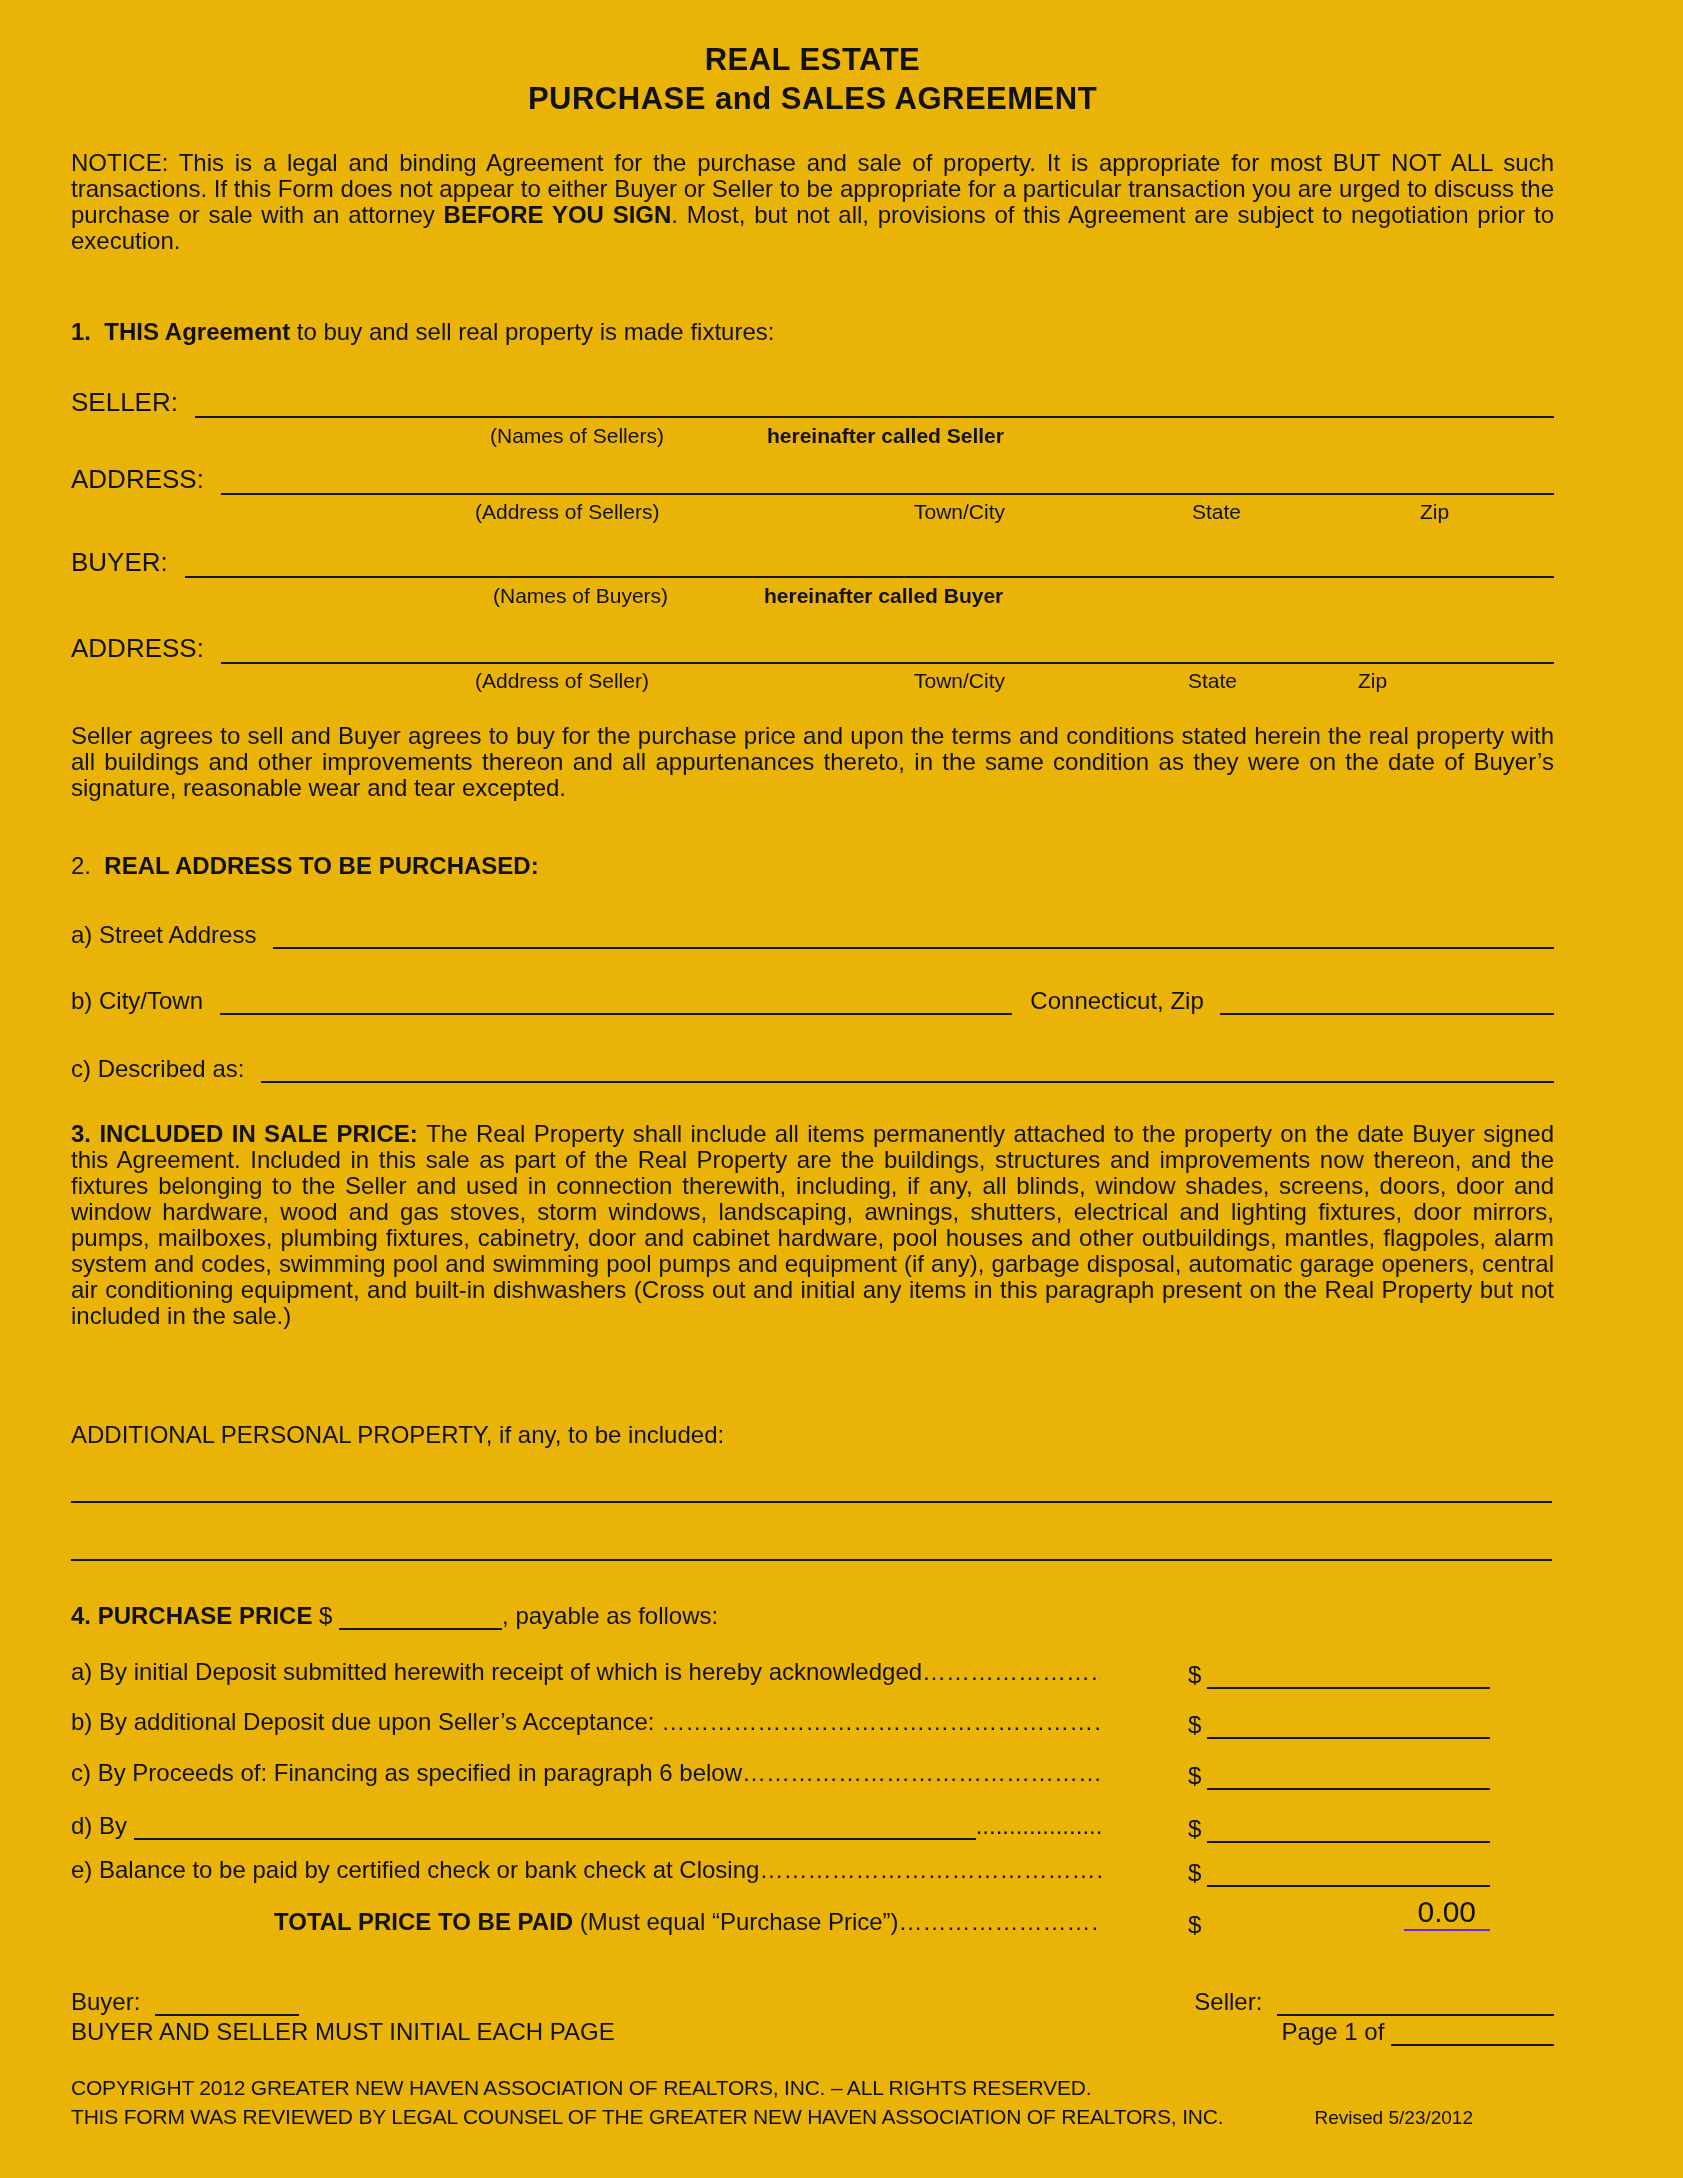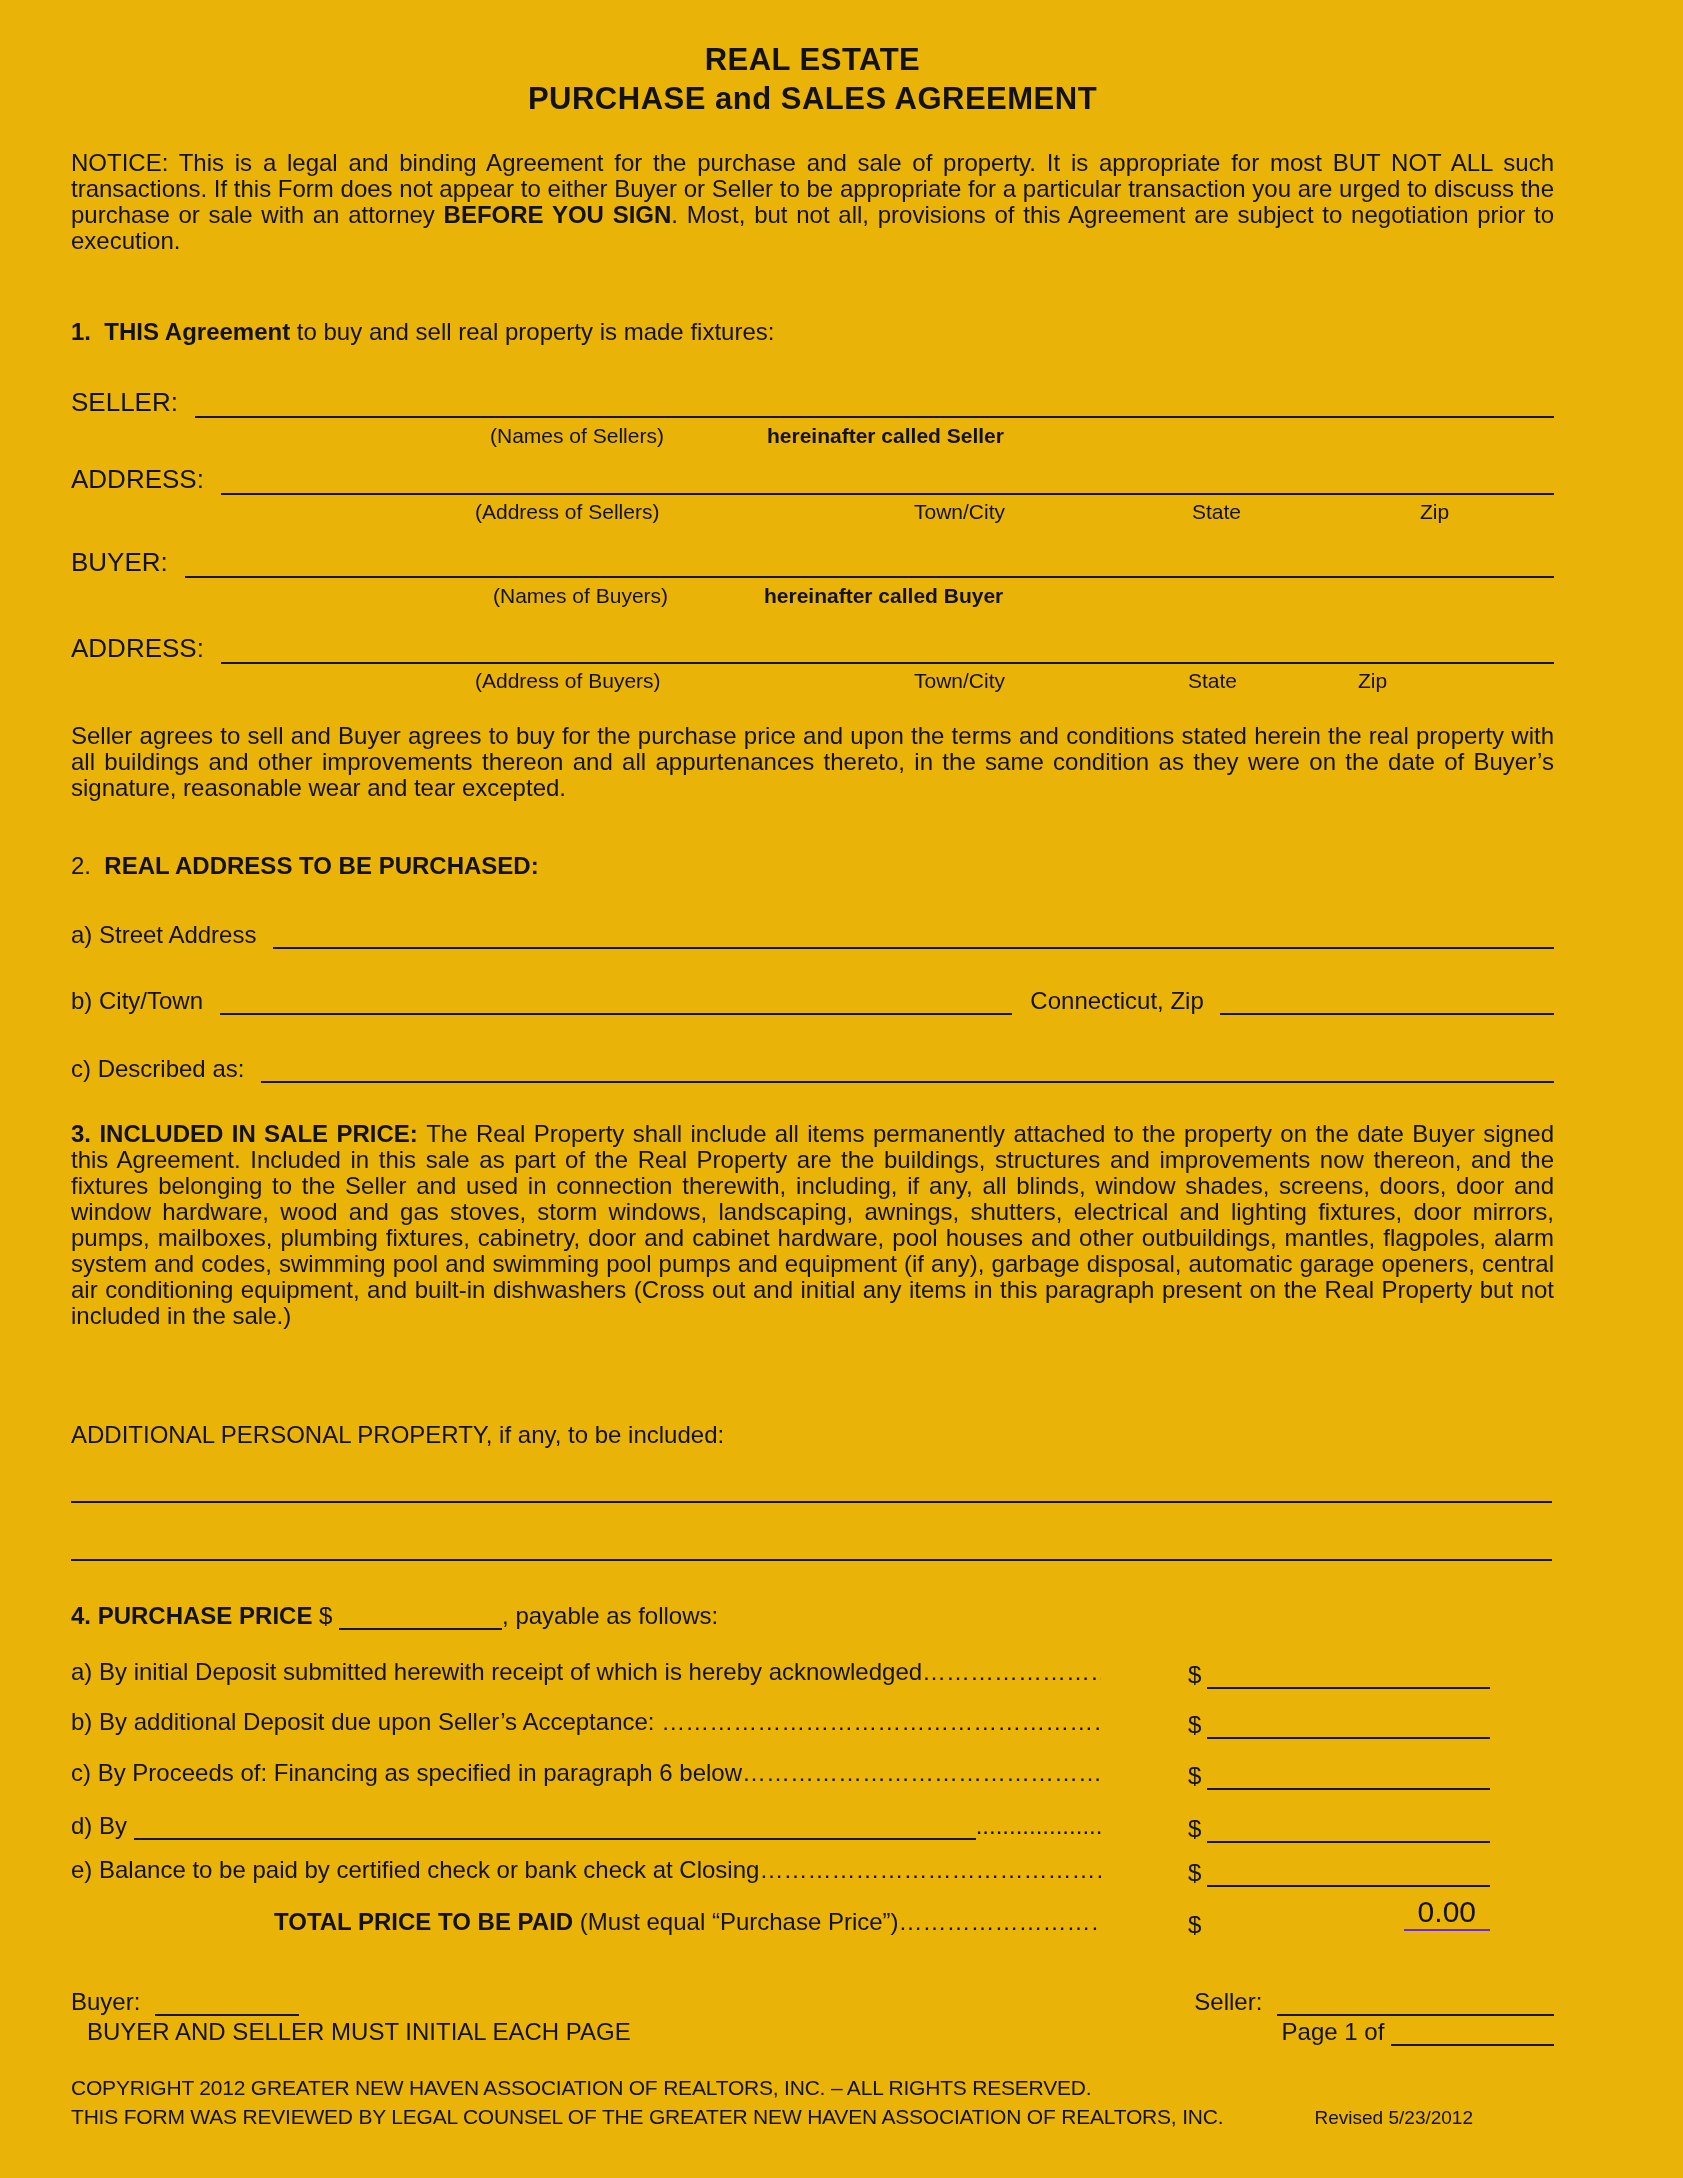--- a/index.html
+++ b/index.html
@@ -89,21 +89,21 @@
   <div class="sub-row" style="top:584px;">
     <span style="left:422px;">(Names of Buyers)</span>
     <span class="sub-bold" style="left:693px;">hereinafter called Buyer</span>
   </div>
 
   <div class="abs field-row" style="top:632px;">
     <span class="lbl">ADDRESS: </span>
     <span class="line"></span>
   </div>
   <div class="sub-row" style="top:669px;">
-    <span style="left:404px;">(Address of Buyers)</span>
+    <span style="left:404px;">(Address of Seller)</span>
     <span style="left:843px;">Town/City</span>
     <span style="left:1117px;">State</span>
     <span style="left:1287px;">Zip</span>
   </div>
 
   <div class="abs para" style="top:723px;height:100px;">Seller agrees to sell and Buyer agrees to buy for the purchase price and upon the terms and conditions stated herein the real property with all buildings and other improvements thereon and all appurtenances thereto, in the same condition as they were on the date of Buyer’s signature, reasonable wear and tear excepted.</div>
 
   <div class="abs heading-line" style="top:851px;"><span class="pre">2.  </span><b>REAL ADDRESS TO BE PURCHASED:</b></div>
 
   <div class="abs field-row" style="top:917px;font-size:24px;">
@@ -173,21 +173,21 @@
     <span class="amount-wrap"><span class="total-amount">0.00</span></span>
   </div>
 
   <div class="abs sig-row" style="top:1986px;">
     <span class="lbl">Buyer: </span>
     <span class="sig-line-buyer"></span>
     <span class="lbl ml-auto">Seller: </span>
     <span class="sig-line-seller"></span>
   </div>
 
-  <div class="abs note-row" style="top:2016px;margin-left:16px;">
+  <div class="abs note-row" style="top:2016px;">
     <span>BUYER AND SELLER MUST INITIAL EACH PAGE</span>
     <span class="lbl ml-auto" style="white-space:pre;">Page 1 of </span>
     <span class="sig-line-page"></span>
   </div>
 
   <div class="abs copyright" style="top:2075px;">COPYRIGHT 2012 GREATER NEW HAVEN ASSOCIATION OF REALTORS, INC. – ALL RIGHTS RESERVED.</div>
   <div class="abs copyright" style="top:2104px;">THIS FORM WAS REVIEWED BY LEGAL COUNSEL OF THE GREATER NEW HAVEN ASSOCIATION OF REALTORS, INC.</div>
   <div class="revised">Revised 5/23/2012</div>
 
 </div>

